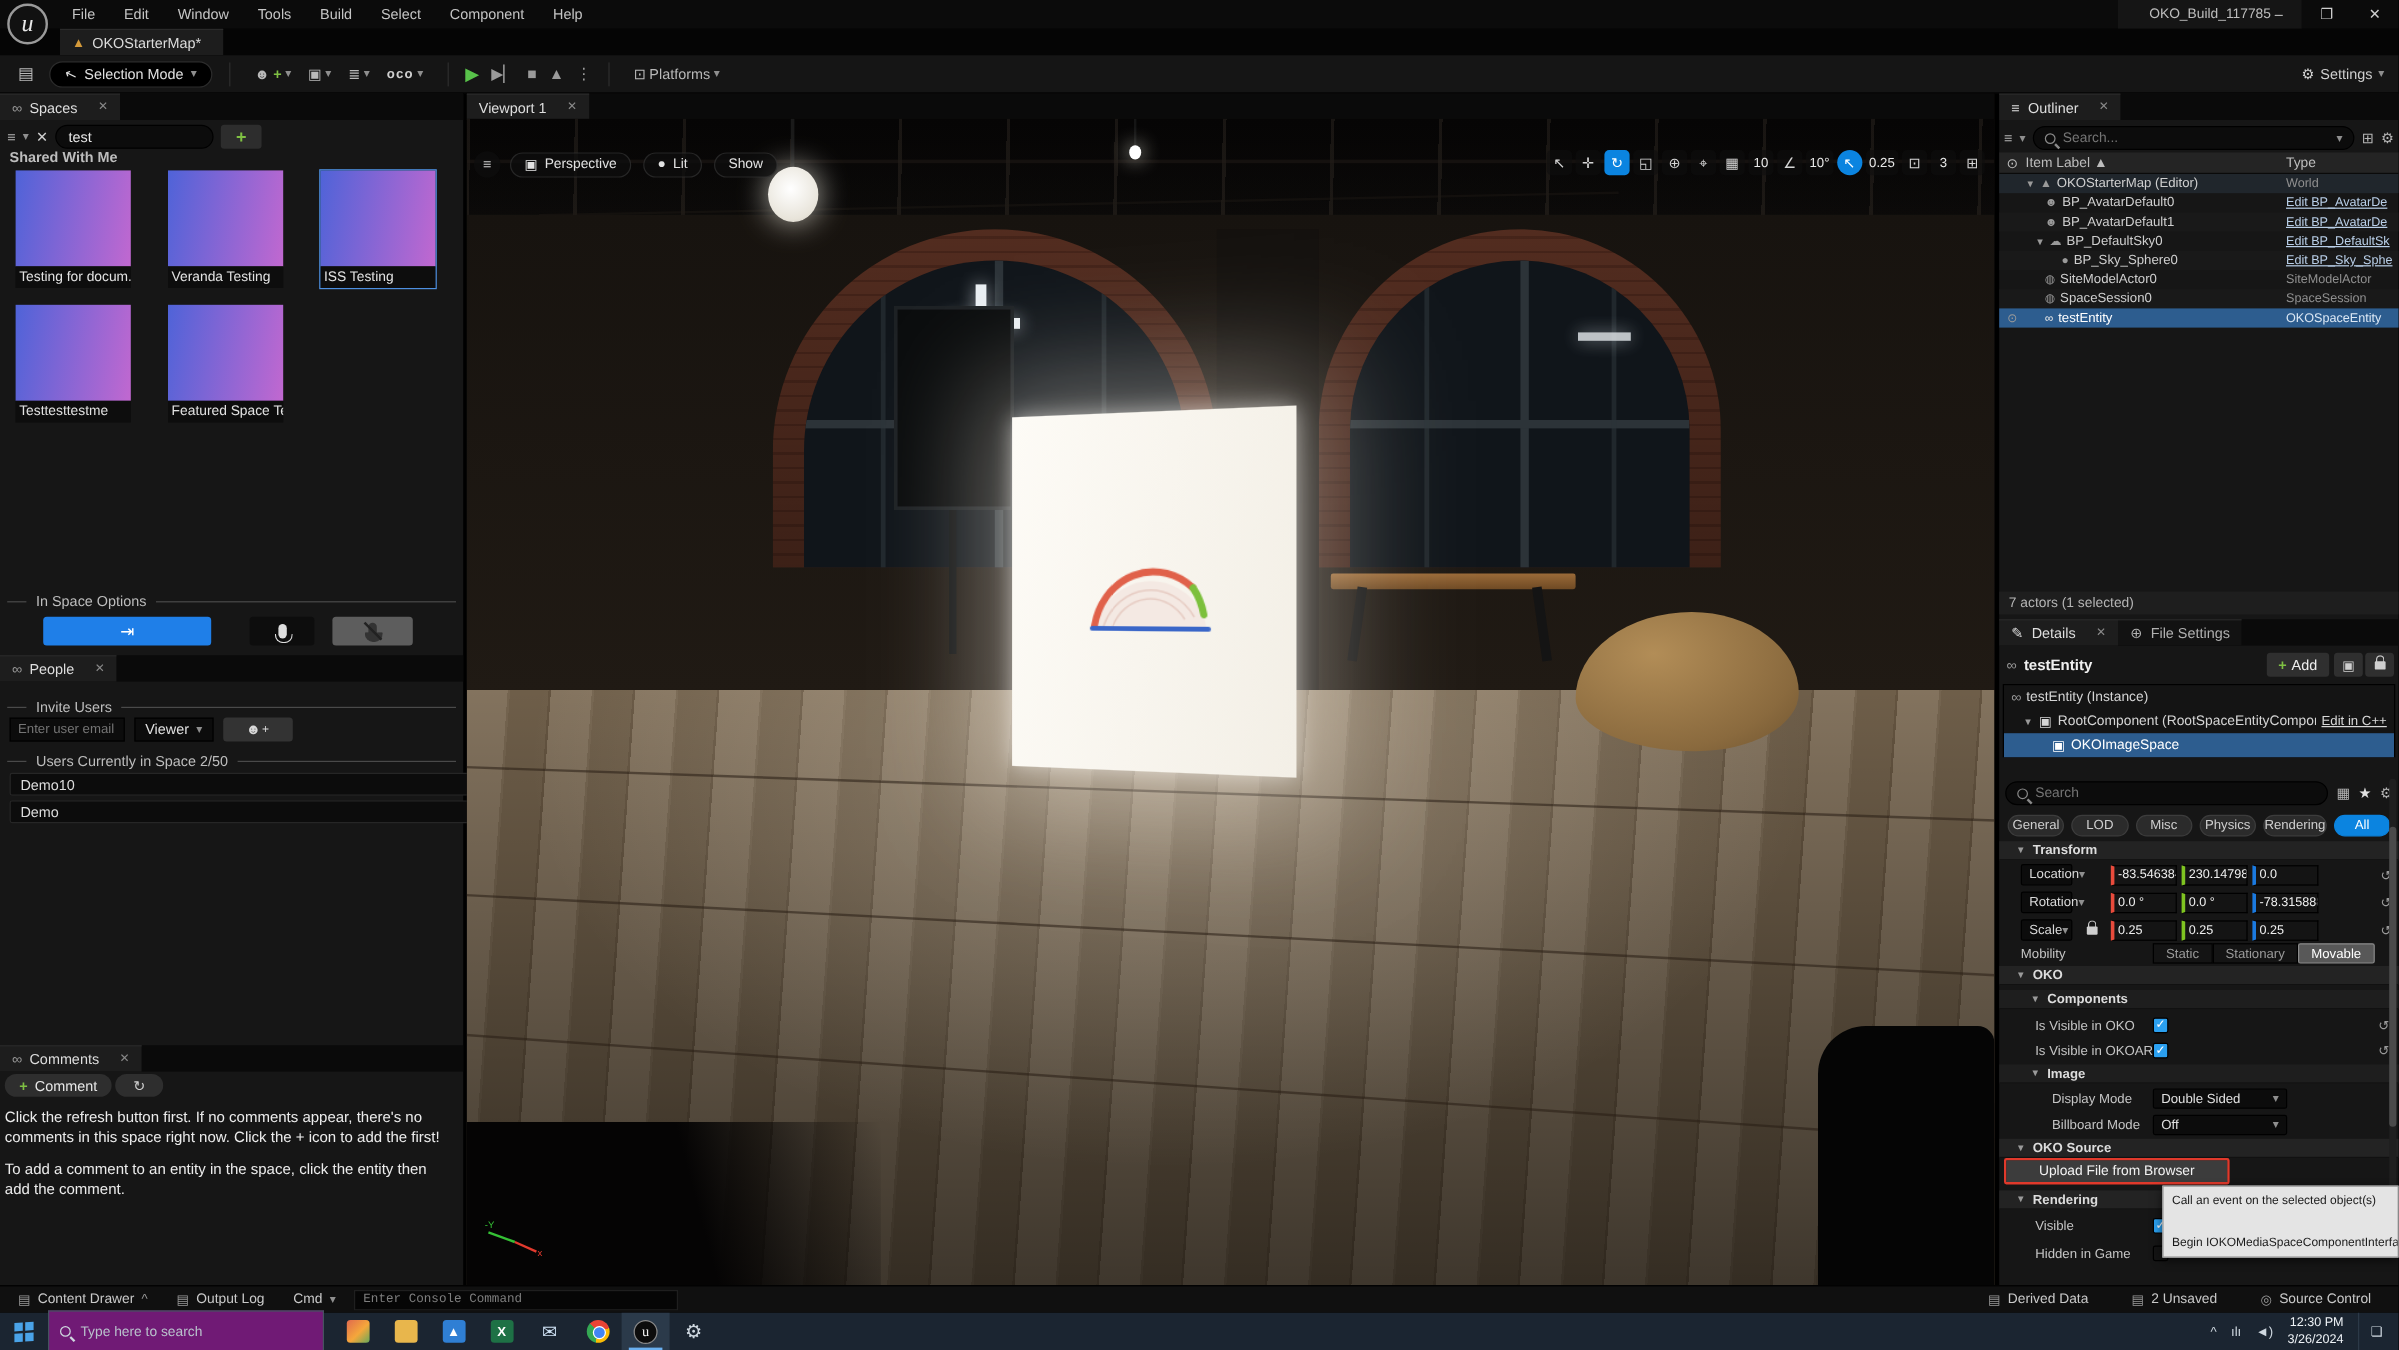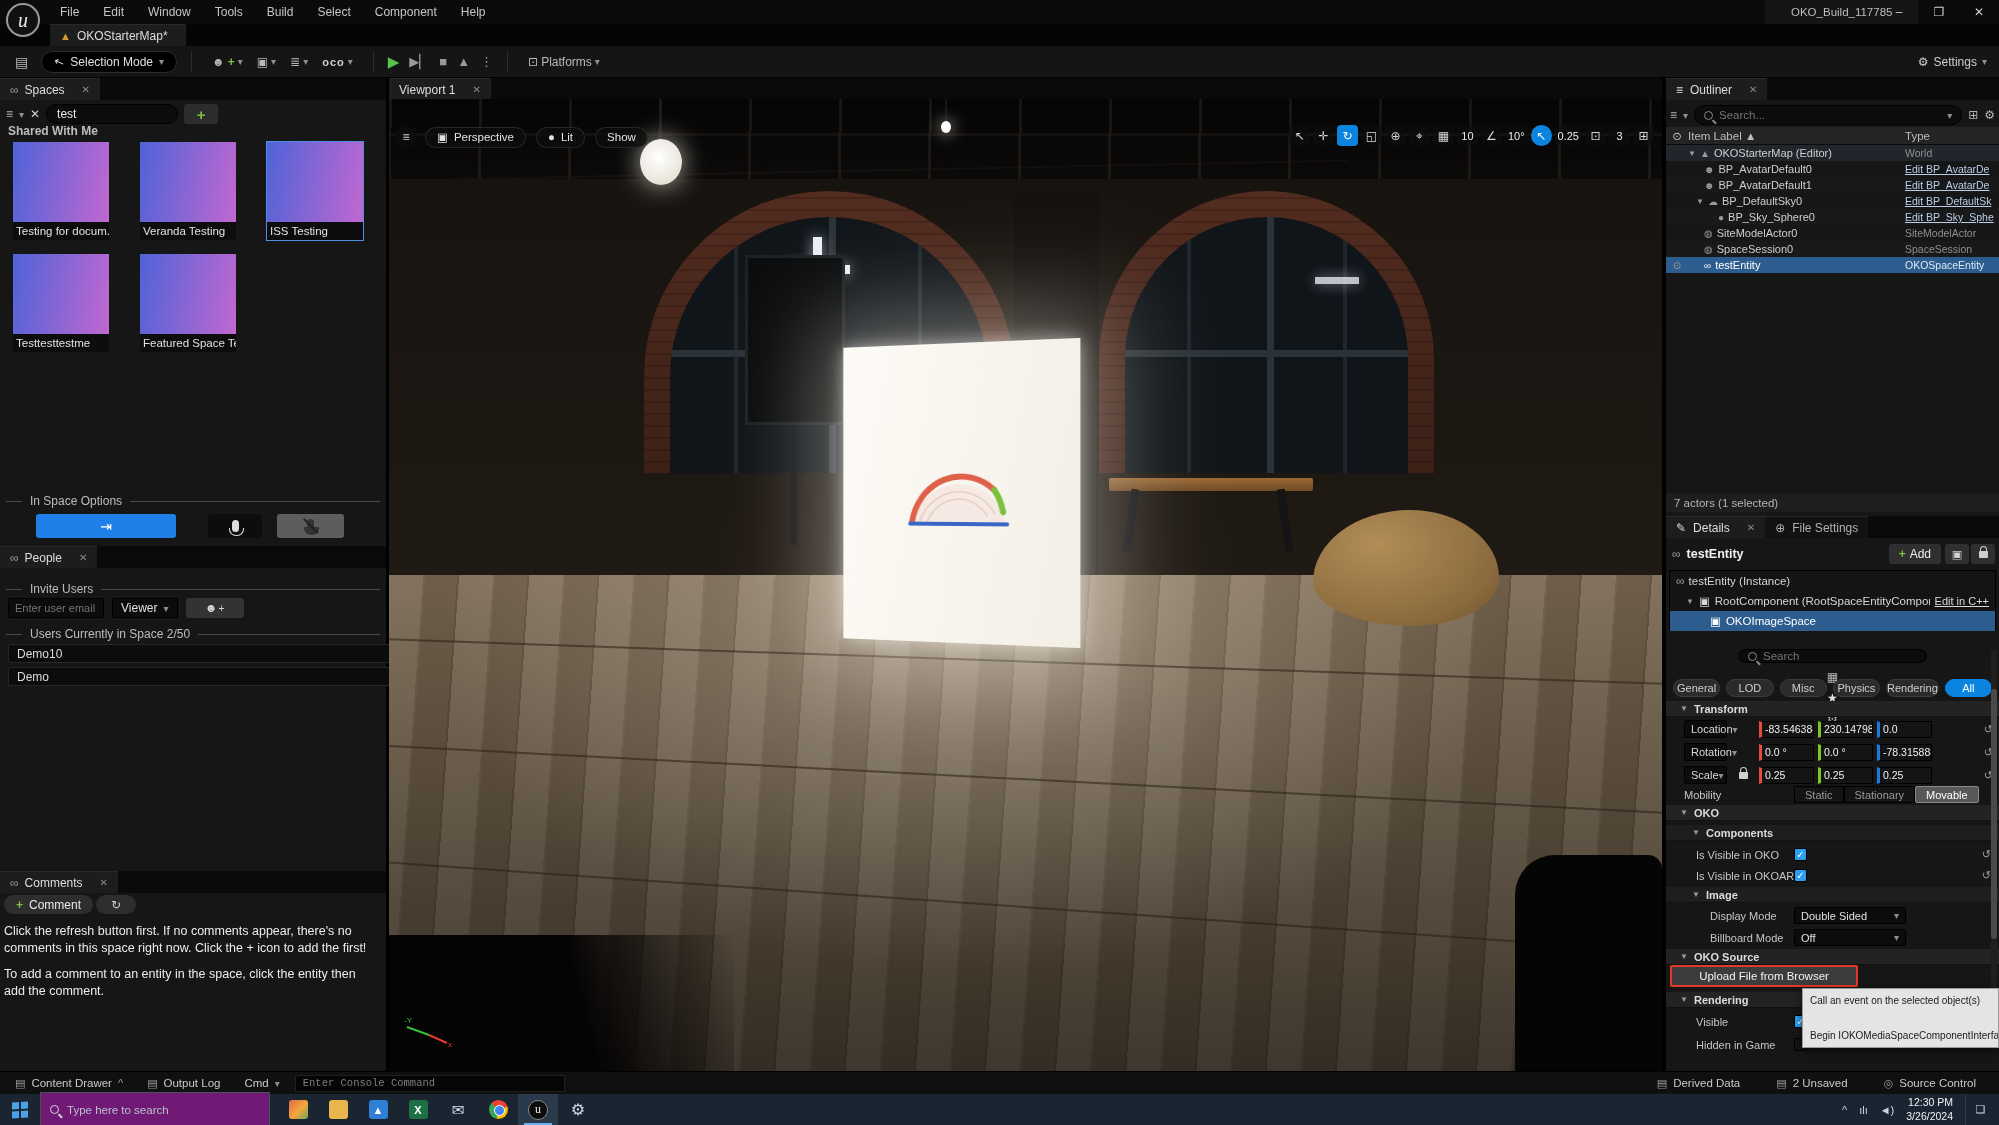--- a/index.html
+++ b/index.html
@@ -154,21 +154,21 @@
   .ent-name { color:#f0f0f0; font-weight:bold; font-size:12.5px; }
   .add-btn { position:absolute; right:58px; height:20px; background:#2f2f2f; border-radius:3px; display:flex; align-items:center; gap:4px; padding:0 10px; color:#eee; }
   .add-btn .plus { color:#7fc043; font-weight:bold; }
   .sq-btn { position:absolute; height:20px; width:24px; background:#2f2f2f; border-radius:3px; display:flex; align-items:center; justify-content:center; color:#cfcfcf; font-size:11px; }
   .lock { display:inline-block; width:9px; height:7px; background:#cfcfcf; border-radius:1px; position:relative; }
   .lock::before { content:""; position:absolute; left:1px; top:-5px; width:5px; height:5px; border:1.5px solid #cfcfcf; border-bottom:none; border-radius:4px 4px 0 0; }
   .comp-box { position:absolute; top:492px; left:3px; width:327px; height:61px; background:#141414; border:1px solid #000; }
   .comp-row { height:20px; display:flex; align-items:center; gap:5px; font-size:11.5px; color:#d5d5d5; padding:0 6px; white-space:nowrap; overflow:hidden; }
   .comp-row.selected { background:#2d5d8f; color:#fff; }
   .editcpp { margin-left:auto; text-decoration:underline; color:#d9d9d9; font-size:11px; }
-  .det-search { position:absolute; top:571px; left:0; width:100%; height:24px; display:flex; align-items:center; gap:7px; padding:0 5px;flex-direction:column; }
+  .det-search { position:absolute; top:571px; left:0; width:100%; height:24px; display:flex; align-items:center; gap:7px; padding:0 5px; }
   .det-chips { position:absolute; top:599px; left:0; width:100%; height:22px; display:flex; align-items:center; gap:6px; padding:0 7px; }
   .chip { flex:1; height:18px; border-radius:9px; background:#2b2b2b; border:1px solid #3c3c3c; display:flex; align-items:center; justify-content:center; color:#cfcfcf; font-size:11px; }
   .chip.active { background:#0b84e0; border-color:#0b84e0; color:#fff; }
   .sect-hd { position:absolute; left:0; width:100%; height:16px; background:#232323; display:flex; align-items:center; gap:6px; padding-left:14px; color:#dcdcdc; font-weight:bold; font-size:11px; border-bottom:1px solid #111; }
   .sect-hd.sub { background:#1e1e1e; padding-left:26px; font-weight:bold; }
   .trow { position:absolute; left:0; width:100%; height:22px; display:flex; align-items:center; gap:4px; padding:0 6px 0 18px; }
   .tlabel-dd { background:#0c0c0c; border:1px solid #000; border-radius:2px; height:18px; width:43px; display:flex; align-items:center; justify-content:space-between; padding:0 6px; color:#d8d8d8; font-size:11px; }
   .vf { width:55px; height:17px; background:#141414; border:1px solid #000; border-left:3px solid #888; color:#efefef; font-size:10.5px; display:flex; align-items:center; padding:0 3px; overflow:hidden; white-space:nowrap; }
   .vf.rx { border-left-color:#e84b3c; } .vf.gy { border-left-color:#7fc421; } .vf.bz { border-left-color:#1b7ae0; }
   .reset { margin-left:auto; color:#9a9a9a; font-size:11px; }

